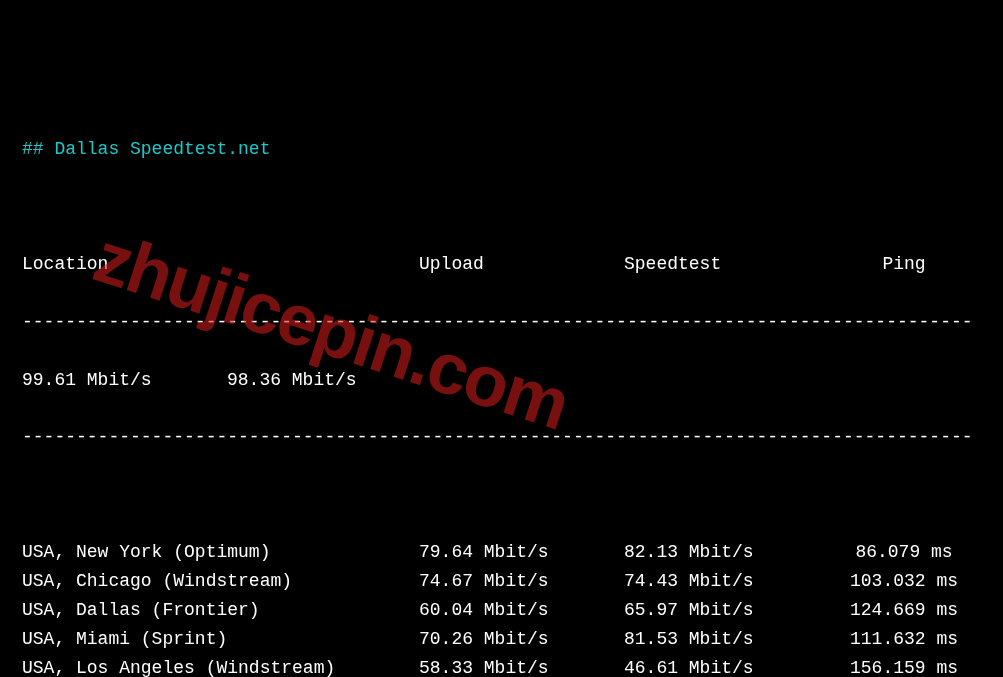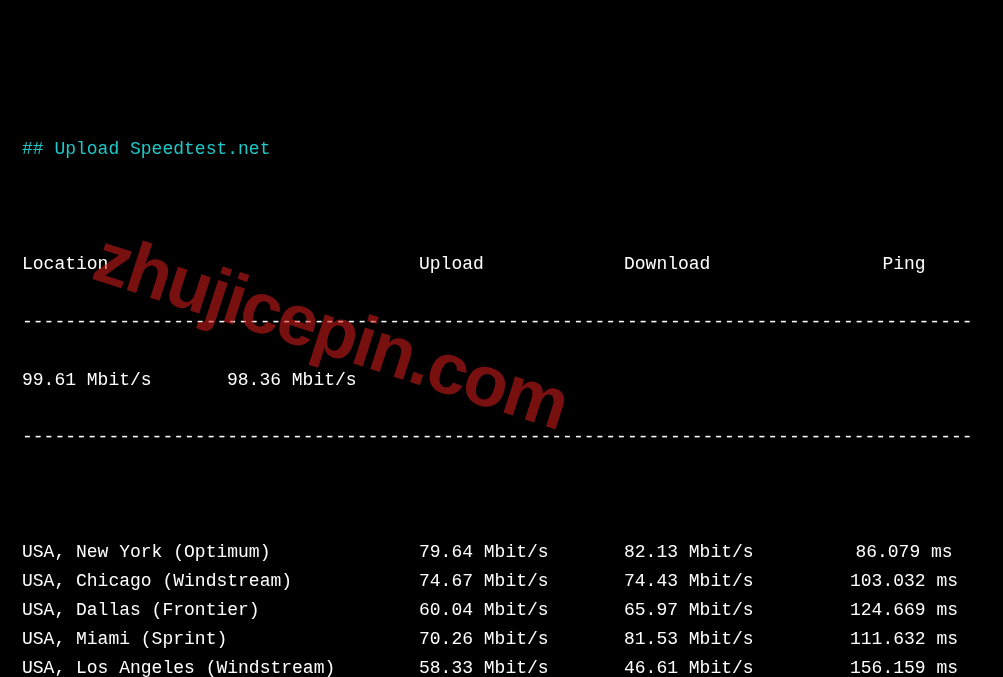--- a/index.html
+++ b/index.html
@@ -34,26 +34,26 @@
       letter-spacing: -2px;
       white-space: nowrap;
       pointer-events: none;
     }
   </style>
 </head>
 <body>
 
 
 
-<div class="title">## Upload Speedtest.net</div>
+<div class="title">## Dallas Speedtest.net</div>
 <div> </div>
 <div class="header-row">
   <span class="col-loc">Location</span>
   <span class="col-up">Upload</span>
-  <span class="col-dn">Download</span>
+  <span class="col-dn">Speedtest</span>
   <span class="col-ping">Ping</span>
 </div>
 <div>----------------------------------------------------------------------------------------</div>
 <div class="data-row">
   <span class="col-up">99.61 Mbit/s</span>
   <span class="col-dn">98.36 Mbit/s</span>
 </div>
 <div>----------------------------------------------------------------------------------------</div>
 <div> </div>
 <div id="rows-container"><div class="data-row"><span class="col-loc">USA, New York (Optimum)</span><span class="col-up">79.64 Mbit/s</span><span class="col-dn">82.13 Mbit/s</span><span class="col-ping">86.079 ms</span></div><div class="data-row"><span class="col-loc">USA, Chicago (Windstream)</span><span class="col-up">74.67 Mbit/s</span><span class="col-dn">74.43 Mbit/s</span><span class="col-ping">103.032 ms</span></div><div class="data-row"><span class="col-loc">USA, Dallas (Frontier)</span><span class="col-up">60.04 Mbit/s</span><span class="col-dn">65.97 Mbit/s</span><span class="col-ping">124.669 ms</span></div><div class="data-row"><span class="col-loc">USA, Miami (Sprint)</span><span class="col-up">70.26 Mbit/s</span><span class="col-dn">81.53 Mbit/s</span><span class="col-ping">111.632 ms</span></div><div class="data-row"><span class="col-loc">USA, Los Angeles (Windstream)</span><span class="col-up">58.33 Mbit/s</span><span class="col-dn">46.61 Mbit/s</span><span class="col-ping">156.159 ms</span></div></div>

